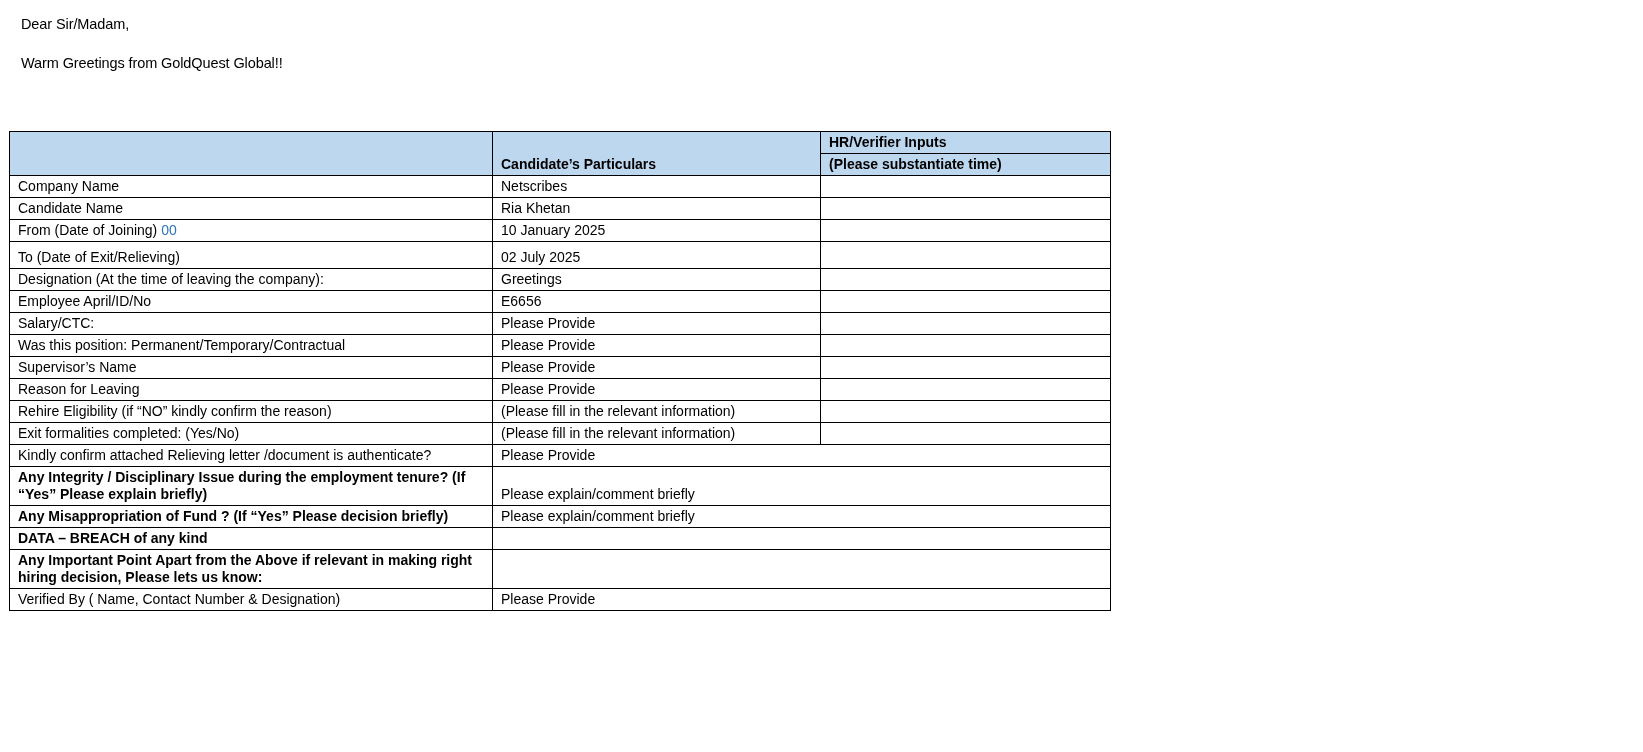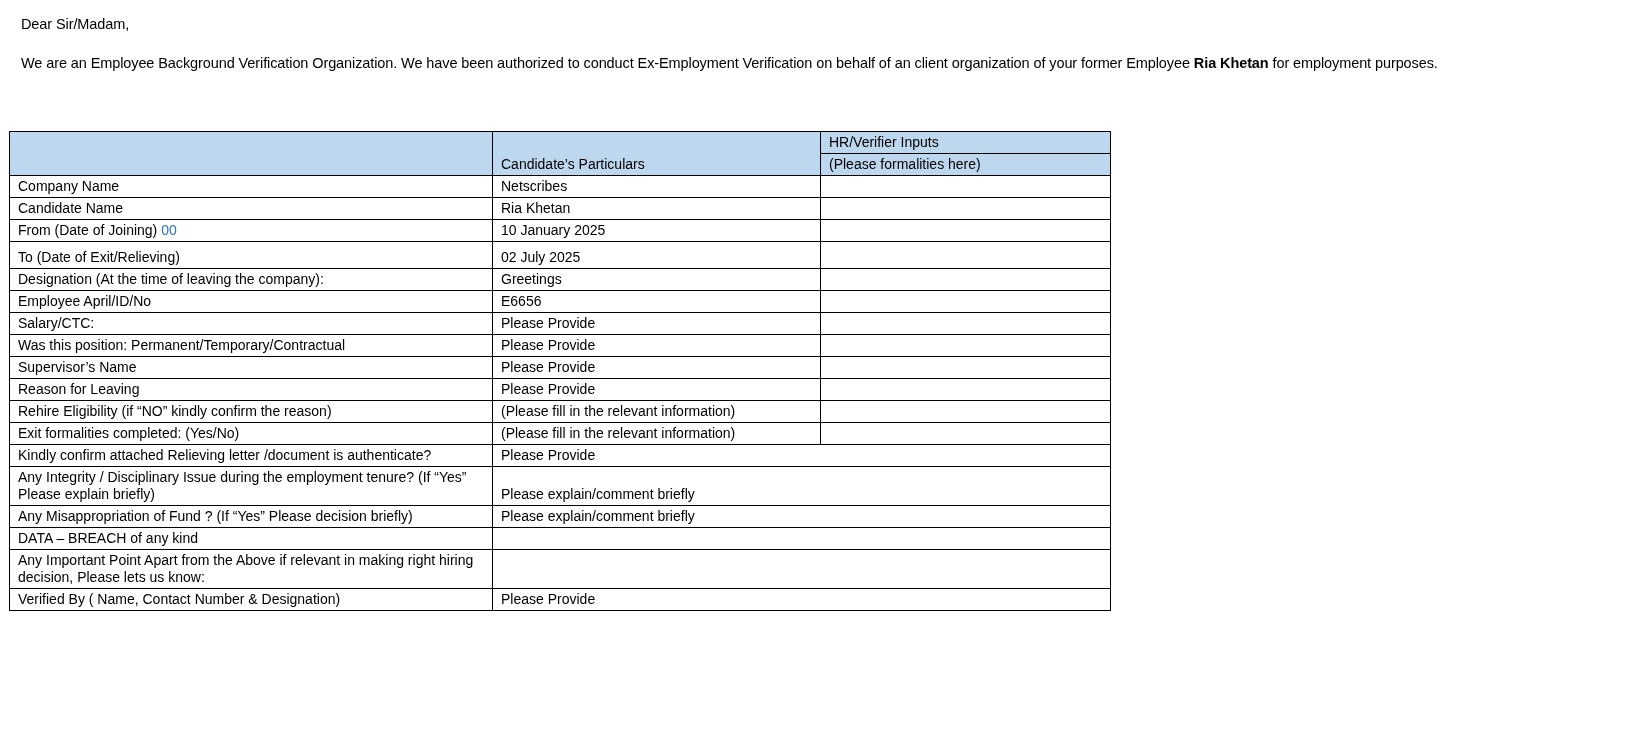--- a/index.html
+++ b/index.html
@@ -37,54 +37,54 @@
     font-size:14px;
     font-weight:normal;
     line-height:17px;
     padding:2px 4px 2px 8px;
     vertical-align:bottom;
     text-align:left;
     overflow:hidden;
   }
   table.vtable thead th{
     background:var(--header-fill);
-    font-weight:normal;
+    font-weight:bold;
     height:21px;
   }
   table.vtable thead th.blank{height:42px;}
   tbody td{height:21px;}
   
   tbody tr:nth-child(4) td{padding-top:7px;margin-top:8px;}
-  tbody td.label.b{font-weight:normal;}
+  tbody td.label.b{font-weight:bold;}
   tbody td.value{}
 </style>
 </head>
 <body>
 
 <div class="page">
 
   <div class="letter">
       <p><span>Dear Sir/Madam,</span></p>
-      <p><span>We are an Employee Background Verification Organization. We have been authorized to conduct Ex-Employment Verification on behalf of an client organization of your former Employee </span><span class="b">Ria Khetan</span><span> for employment purposes.</span></p>
+      <p><span>Warm Greetings from GoldQuest Global!!</span></p>
     </div>
 
   <table class="vtable">
     <colgroup>
         <col class="c1">
         <col class="c2">
         <col class="c3">
       </colgroup>
     <thead>
       <tr>
         <th class="blank" rowspan="2"></th>
         <th rowspan="2">Candidate’s Particulars</th>
         <th>HR/Verifier Inputs</th>
       </tr>
       <tr>
-        <th>(Please formalities here)</th>
+        <th>(Please substantiate time)</th>
       </tr>
     </thead>
     <tbody>
         <tr>
           <td class="label"><span>Company Name</span></td>
           <td class="value">Netscribes</td>
           <td></td>
         </tr>
         <tr>
           <td class="label"><span>Candidate Name</span></td>

